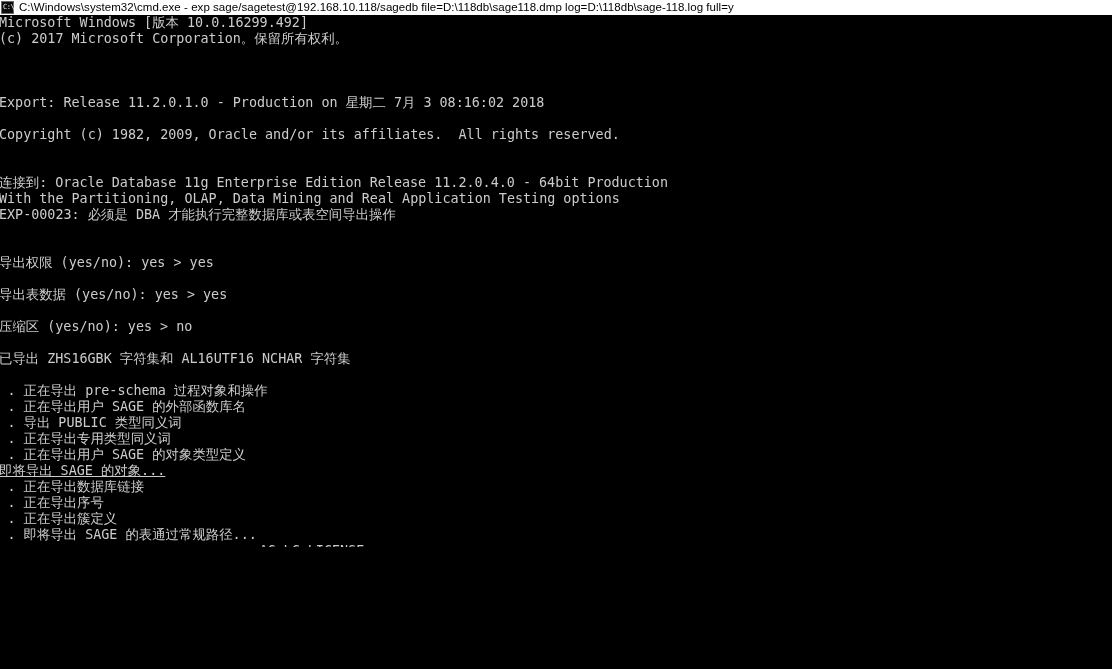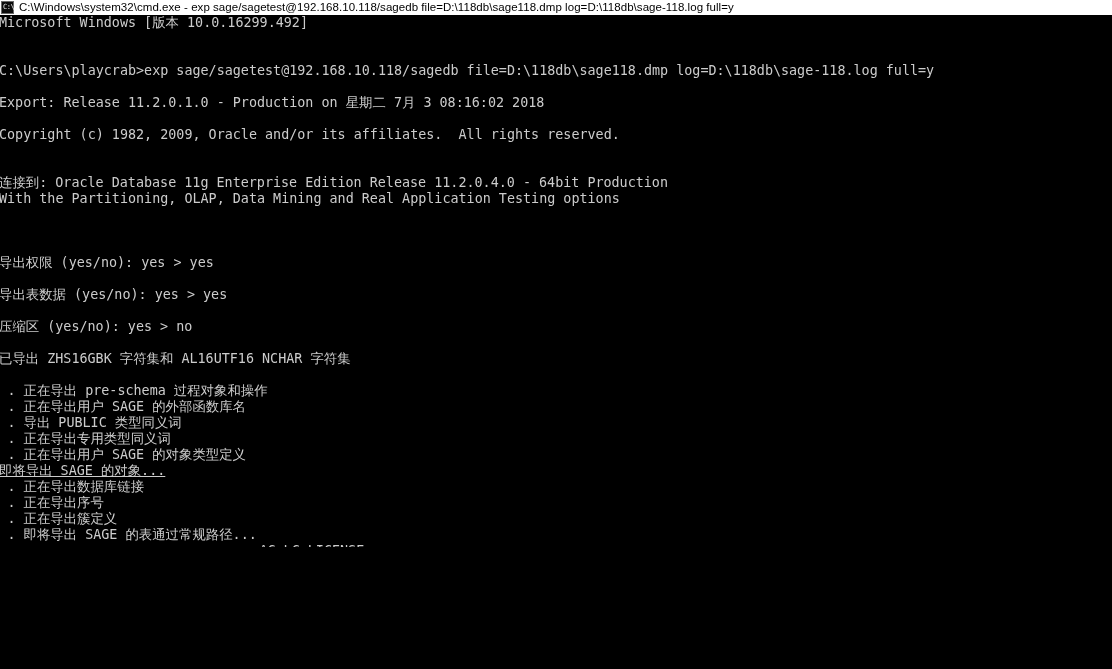--- a/index.html
+++ b/index.html
@@ -91,25 +91,26 @@
 
   <div id="titlebar">
     <div id="title-icon">
       <span class="glyph">C:\</span>
     </div>
     <div id="title-text">C:\Windows\system32\cmd.exe -  exp  sage/sagetest@192.168.10.118/sagedb file=D:\118db\sage118.dmp log=D:\118db\sage-118.log full=y</div>
   </div>
 
   <div id="console">
       <div class="line" style="top: 0px; left: -1px;">Microsoft Windows [版本 10.0.16299.492]</div>
-      <div class="line" style="top: 48px; left: -1px;">C:\Users\playcrab&gt;exp sage/sagetest@192.168.10.118/sagedb file=D:\118db\sage118.dmp log=D:\118db\sage-118.log full=y</div>
+      <div class="line" style="top: 16px; left: -1px;">(c) 2017 Microsoft Corporation。保留所有权利。</div>
       <div class="line" style="top: 80px; left: -1px;">Export: Release 11.2.0.1.0 - Production on 星期二 7月 3 08:16:02 2018</div>
       <div class="line" style="top: 112px; left: -1px;">Copyright (c) 1982, 2009, Oracle and/or its affiliates.  All rights reserved.</div>
       <div class="line" style="top: 160px; left: -1px;">连接到: Oracle Database 11g Enterprise Edition Release 11.2.0.4.0 - 64bit Production</div>
       <div class="line" style="top: 176px; left: -1px;">With the Partitioning, OLAP, Data Mining and Real Application Testing options</div>
+      <div class="line" style="top: 192px; left: -1px;">EXP-00023: 必须是 DBA 才能执行完整数据库或表空间导出操作</div>
       <div class="line" style="top: 240px; left: -1px;">导出权限 (yes/no): yes &gt; yes</div>
       <div class="line" style="top: 272px; left: -1px;">导出表数据 (yes/no): yes &gt; yes</div>
       <div class="line" style="top: 304px; left: -1px;">压缩区 (yes/no): yes &gt; no</div>
       <div class="line" style="top: 336px; left: -1px;">已导出 ZHS16GBK 字符集和 AL16UTF16 NCHAR 字符集</div>
       <div class="line" style="top: 368px; left: 7.4px;">. 正在导出 pre-schema 过程对象和操作</div>
       <div class="line" style="top: 384px; left: 7.4px;">. 正在导出用户 SAGE 的外部函数库名</div>
       <div class="line" style="top: 400px; left: 7.4px;">. 导出 PUBLIC 类型同义词</div>
       <div class="line" style="top: 416px; left: 7.4px;">. 正在导出专用类型同义词</div>
       <div class="line" style="top: 432px; left: 7.4px;">. 正在导出用户 SAGE 的对象类型定义</div>
       <div class="line" style="top: 448px; left: -1px; text-decoration: underline;">即将导出 SAGE 的对象...</div>

